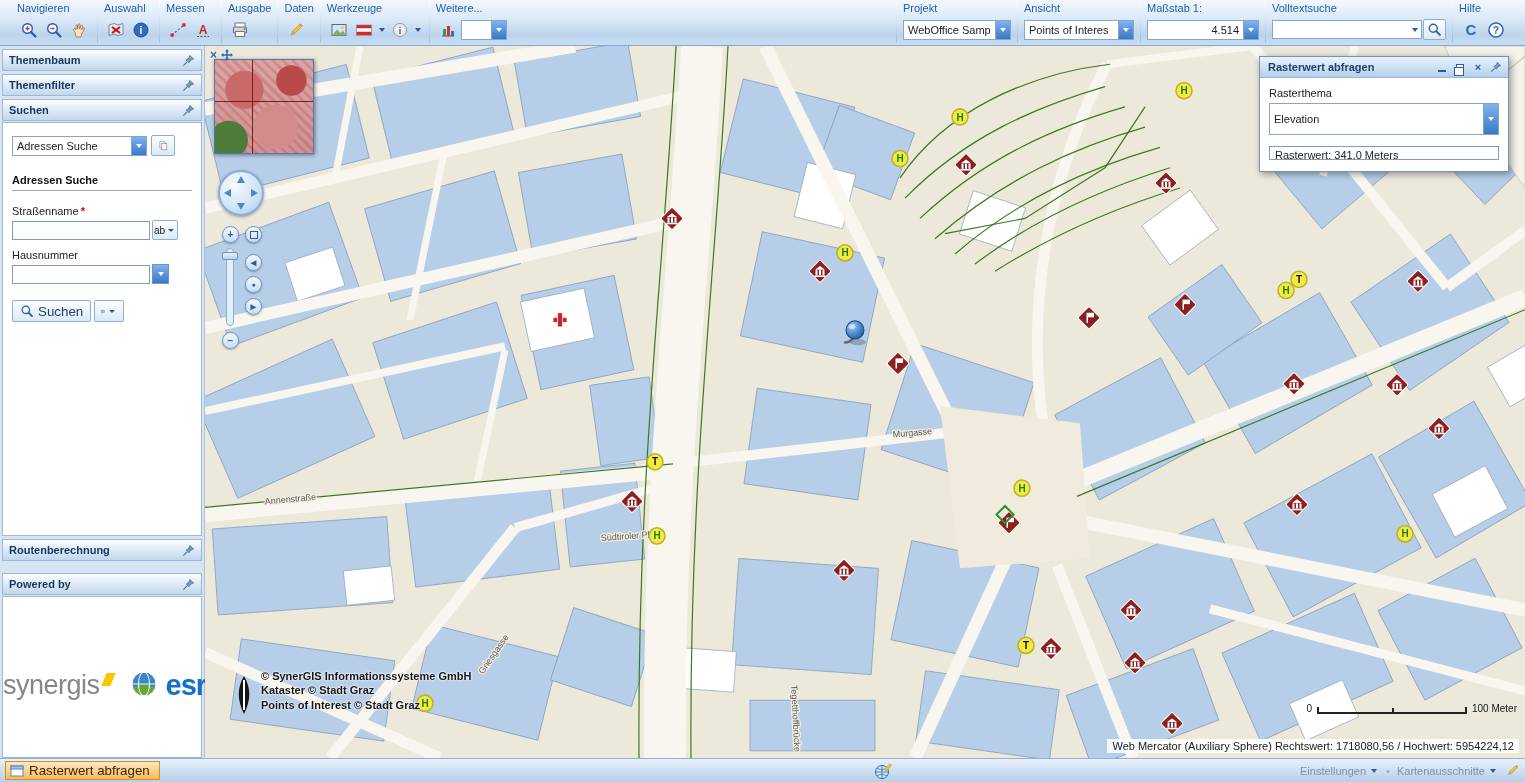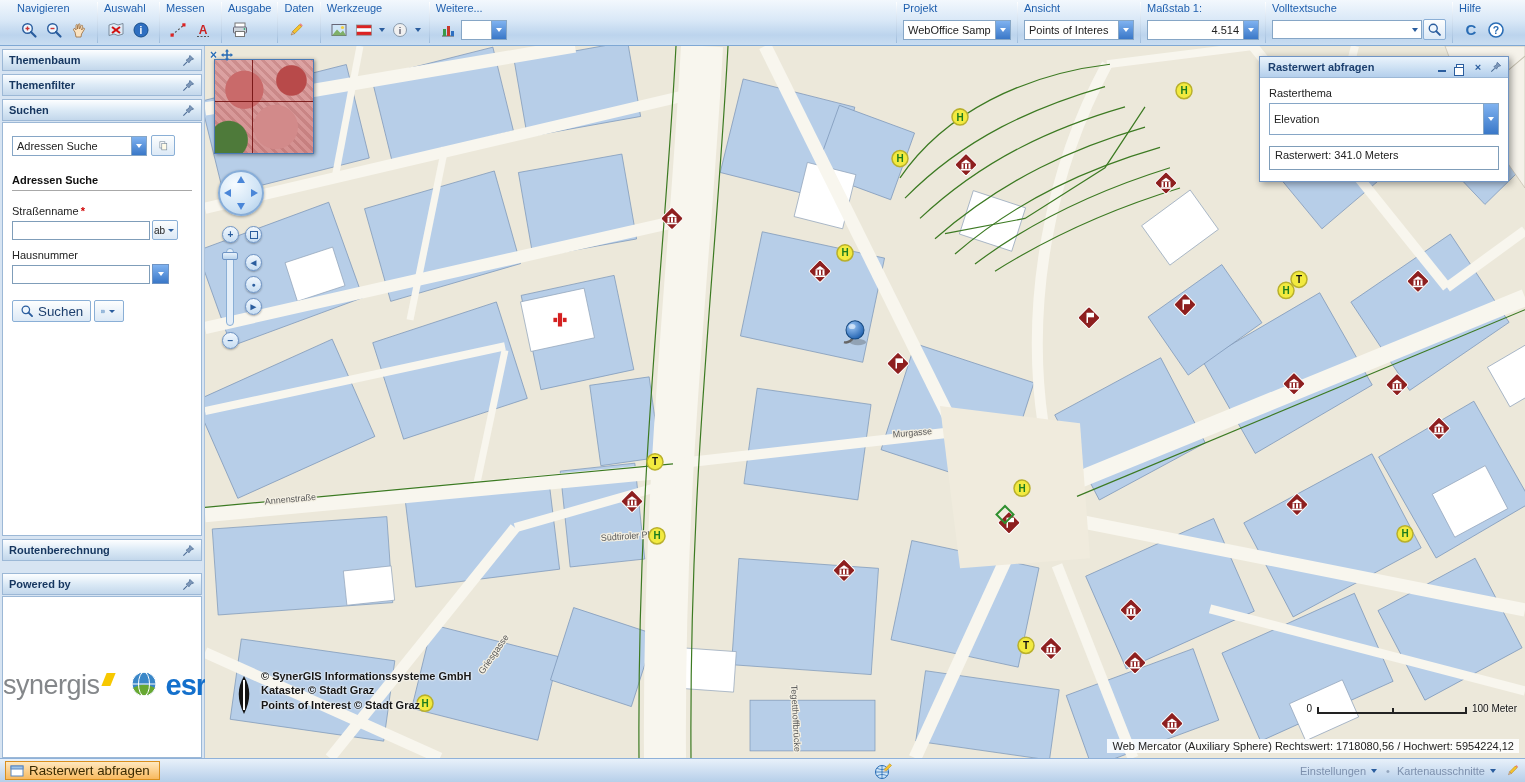--- a/index.html
+++ b/index.html
@@ -120,21 +120,21 @@
   .rp-title { height:21px; display:flex; align-items:center; gap:2px; padding:0 4px 0 8px;
     background:linear-gradient(#eaf3fc,#cfe2f4 50%,#b4cfec); border-bottom:1px solid #9cb8d6; font-weight:bold; color:#1c3f6e; }
   .rp-text { flex:1; }
   .win-btn { width:16px; height:15px; display:flex; align-items:center; justify-content:center; color:#2a5d9e; font-weight:bold; font-size:11px; cursor:pointer; background:none; border:0; padding:0; }
   .min-glyph { width:8px; height:2px; background:#2a5d9e; margin-top:7px; }
   .restore-glyph { width:8px; height:7px; border:1px solid #2a5d9e; background:#fff; position:relative; }
   .restore-glyph::before { content:""; position:absolute; left:-3px; top:2px; width:8px; height:7px; border:1px solid #2a5d9e; background:#fff; }
   .rp-body { padding:9px 9px 11px; }
   .rp-label { margin-bottom:4px; }
   .rp-combo { width:100%; height:32px; }
-  .rp-result { margin-top:11px; border:1px solid #7f9db9; height:24px; line-height:17px; padding:0 5px; background:#fff; }
+  .rp-result { margin-top:11px; border:1px solid #7f9db9; height:14px; line-height:17px; padding:0 5px; background:#fff; }
 
   
   .map-credits { position:absolute; left:56px; bottom:46px; font-weight:bold; color:#161616;
     text-shadow:0 0 2px #fff, 0 0 3px #fff; line-height:1.3; z-index:3; }
   .north-arrow { position:absolute; left:26px; bottom:42px; z-index:3; }
   .scalebar { position:absolute; right:8px; bottom:44px; display:flex; align-items:flex-end; gap:5px; font-size:10px; color:#111; text-shadow:0 0 2px #fff; z-index:3; }
   .sb-line { width:150px; height:7px; border-left:2px solid #222; border-right:2px solid #222; border-bottom:2px solid #222; position:relative; }
   .sb-line::before { content:""; position:absolute; left:50%; top:1px; bottom:0; width:2px; background:#222; }
   .coords { position:absolute; right:6px; bottom:5px; background:rgba(255,255,255,.85); padding:1px 5px; color:#222; z-index:3; }
 

